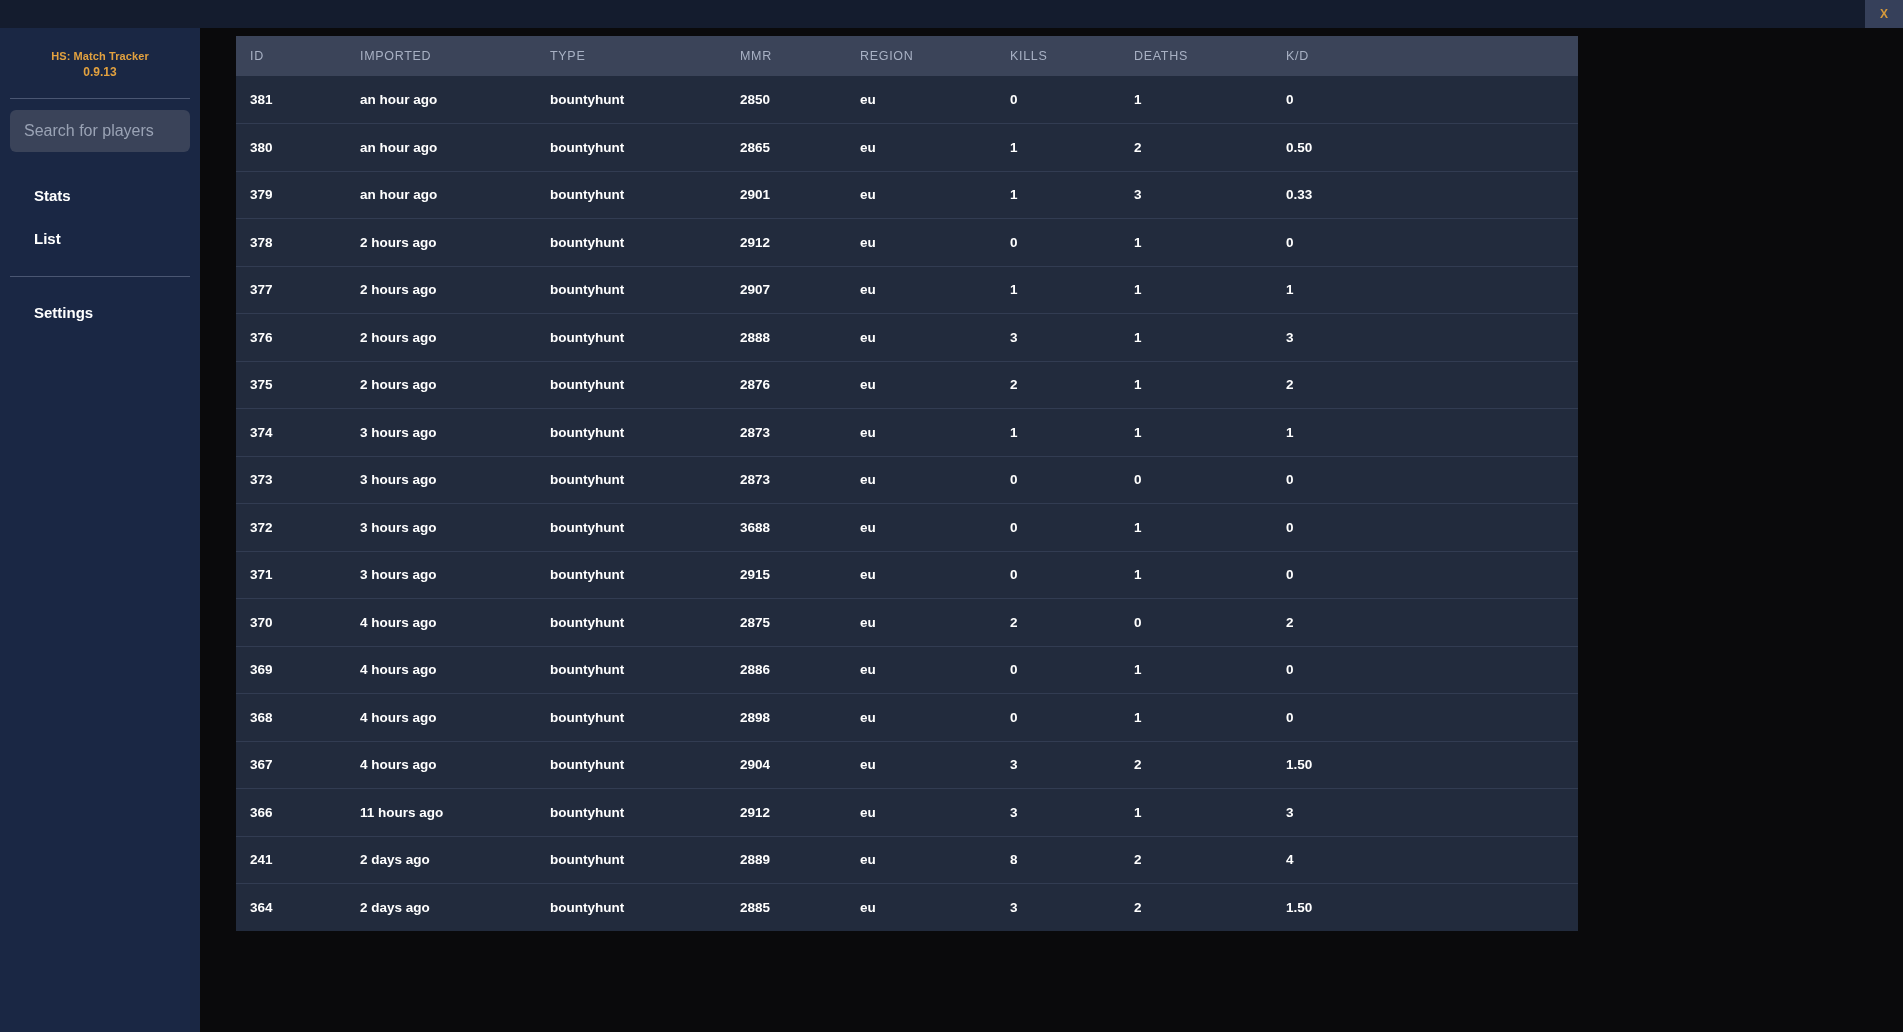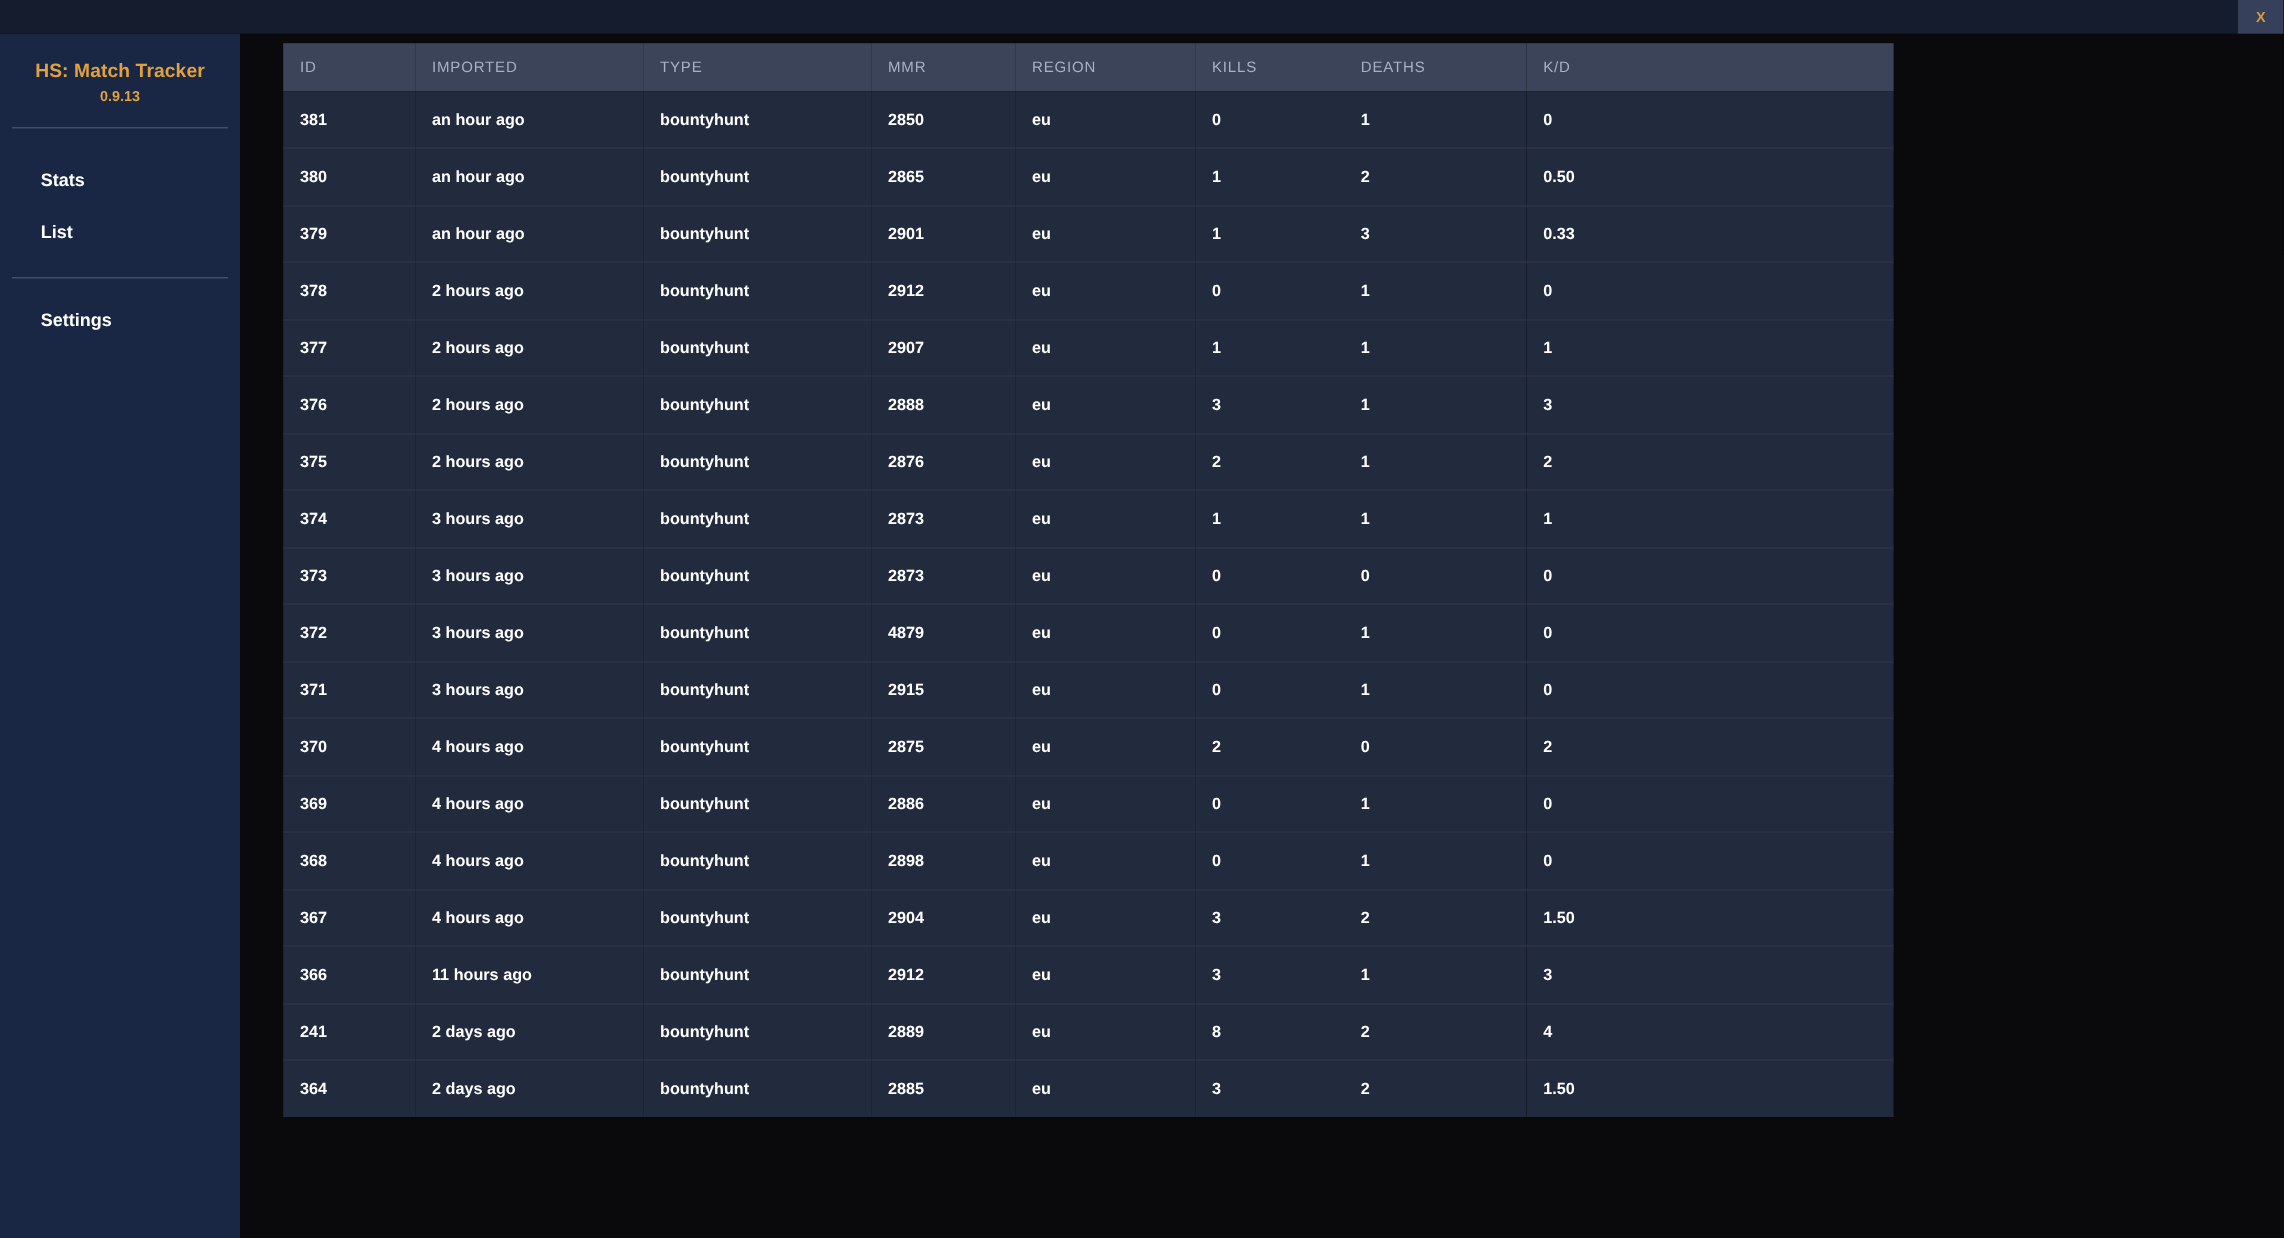--- a/index.html
+++ b/index.html
@@ -52,21 +52,21 @@
     width: 200px;
     height: 1004px;
     background: #1a2744;
     z-index: 30;
     padding: 0;
   }
   .brand {
     padding-top: 20px;
     text-align: center;
     color: #e2a13f;
-    font-size: 16px;
+    font-size: 11px;
     font-weight: bold;
     letter-spacing: .1px;
     line-height: 1.55;
   }
   .brand-version {
     text-align: center;
     color: #e2a13f;
     font-size: 12px;
     font-weight: bold;
     padding-bottom: 2px;
@@ -177,20 +177,23 @@
     <div class="close-btn">X</div>
   </div>
 
   <div class="sidebar">
 
     <div class="brand">HS: Match Tracker</div>
     <div class="brand-version">0.9.13</div>
 
     <div class="divider"></div>
 
+    <div class="search-wrap">
+      <input class="search-input" type="text" placeholder="Search for players" style="">
+    </div>
 
     <div class="nav">
       <a class="nav-item" href="#">Stats</a>
       <a class="nav-item" href="#">List</a>
     </div>
 
     <div class="nav-divider"></div>
 
     <div class="nav-lower">
       <a class="nav-item" href="#">Settings</a>
@@ -301,21 +304,21 @@
               <td class="col-mmr">2873</td>
               <td class="col-region">eu</td>
               <td class="col-kills">0</td>
               <td class="col-deaths">0</td>
               <td class="col-kd">0</td>
             </tr>
             <tr>
               <td class="col-id">372</td>
               <td class="col-imported">3 hours ago</td>
               <td class="col-type">bountyhunt</td>
-              <td class="col-mmr">4879</td>
+              <td class="col-mmr">3688</td>
               <td class="col-region">eu</td>
               <td class="col-kills">0</td>
               <td class="col-deaths">1</td>
               <td class="col-kd">0</td>
             </tr>
             <tr>
               <td class="col-id">371</td>
               <td class="col-imported">3 hours ago</td>
               <td class="col-type">bountyhunt</td>
               <td class="col-mmr">2915</td>

